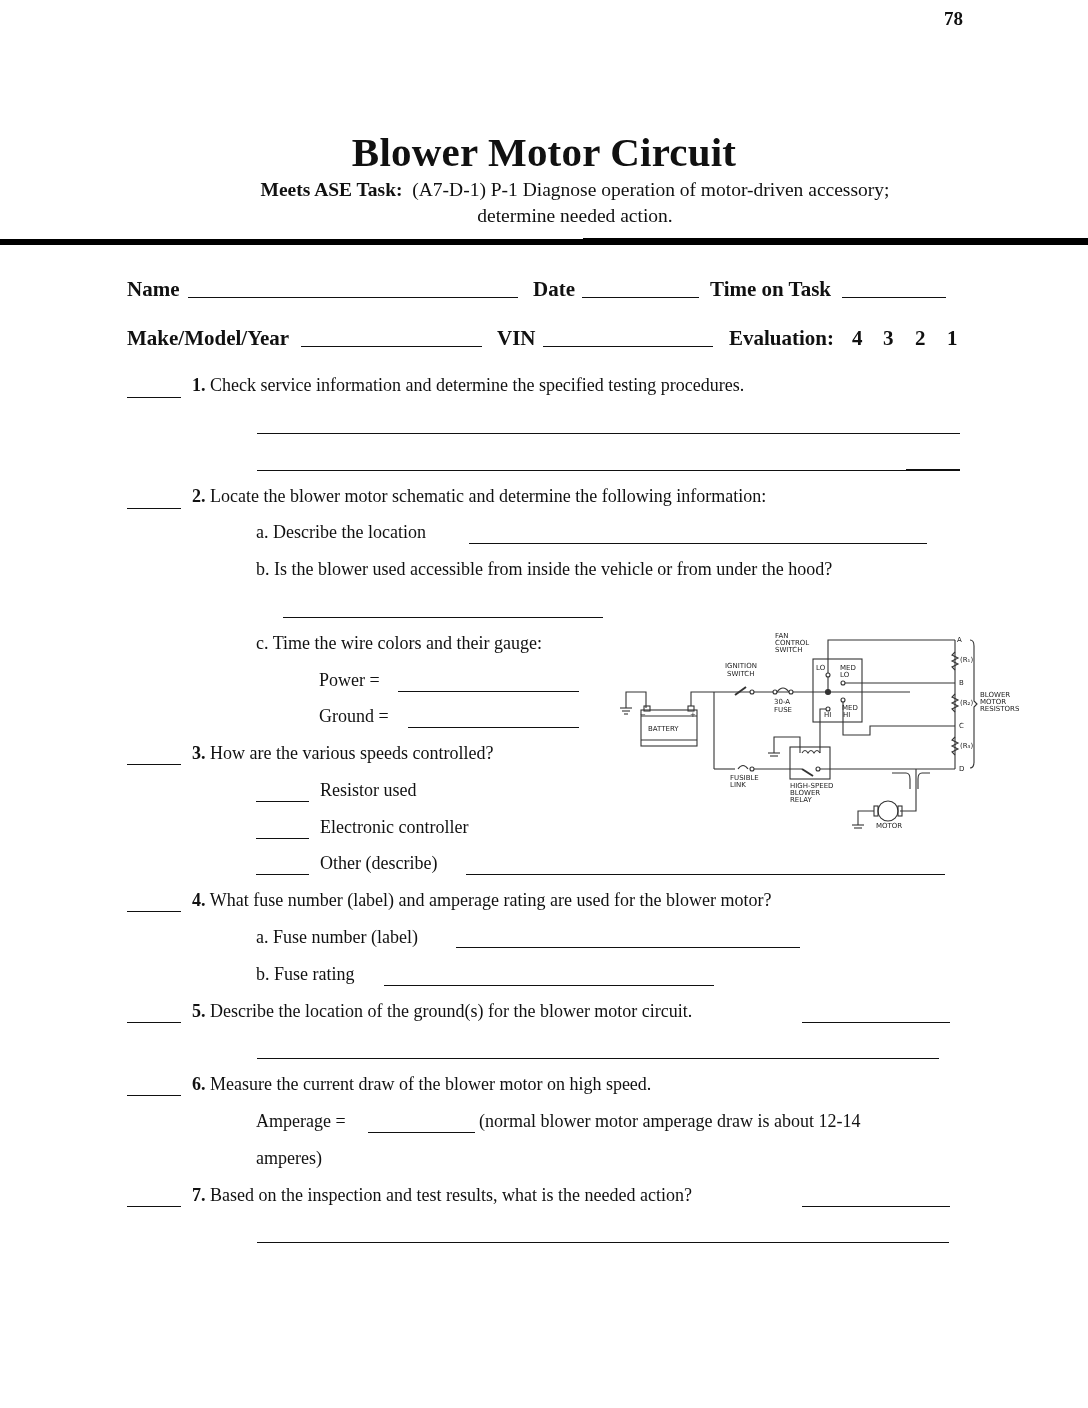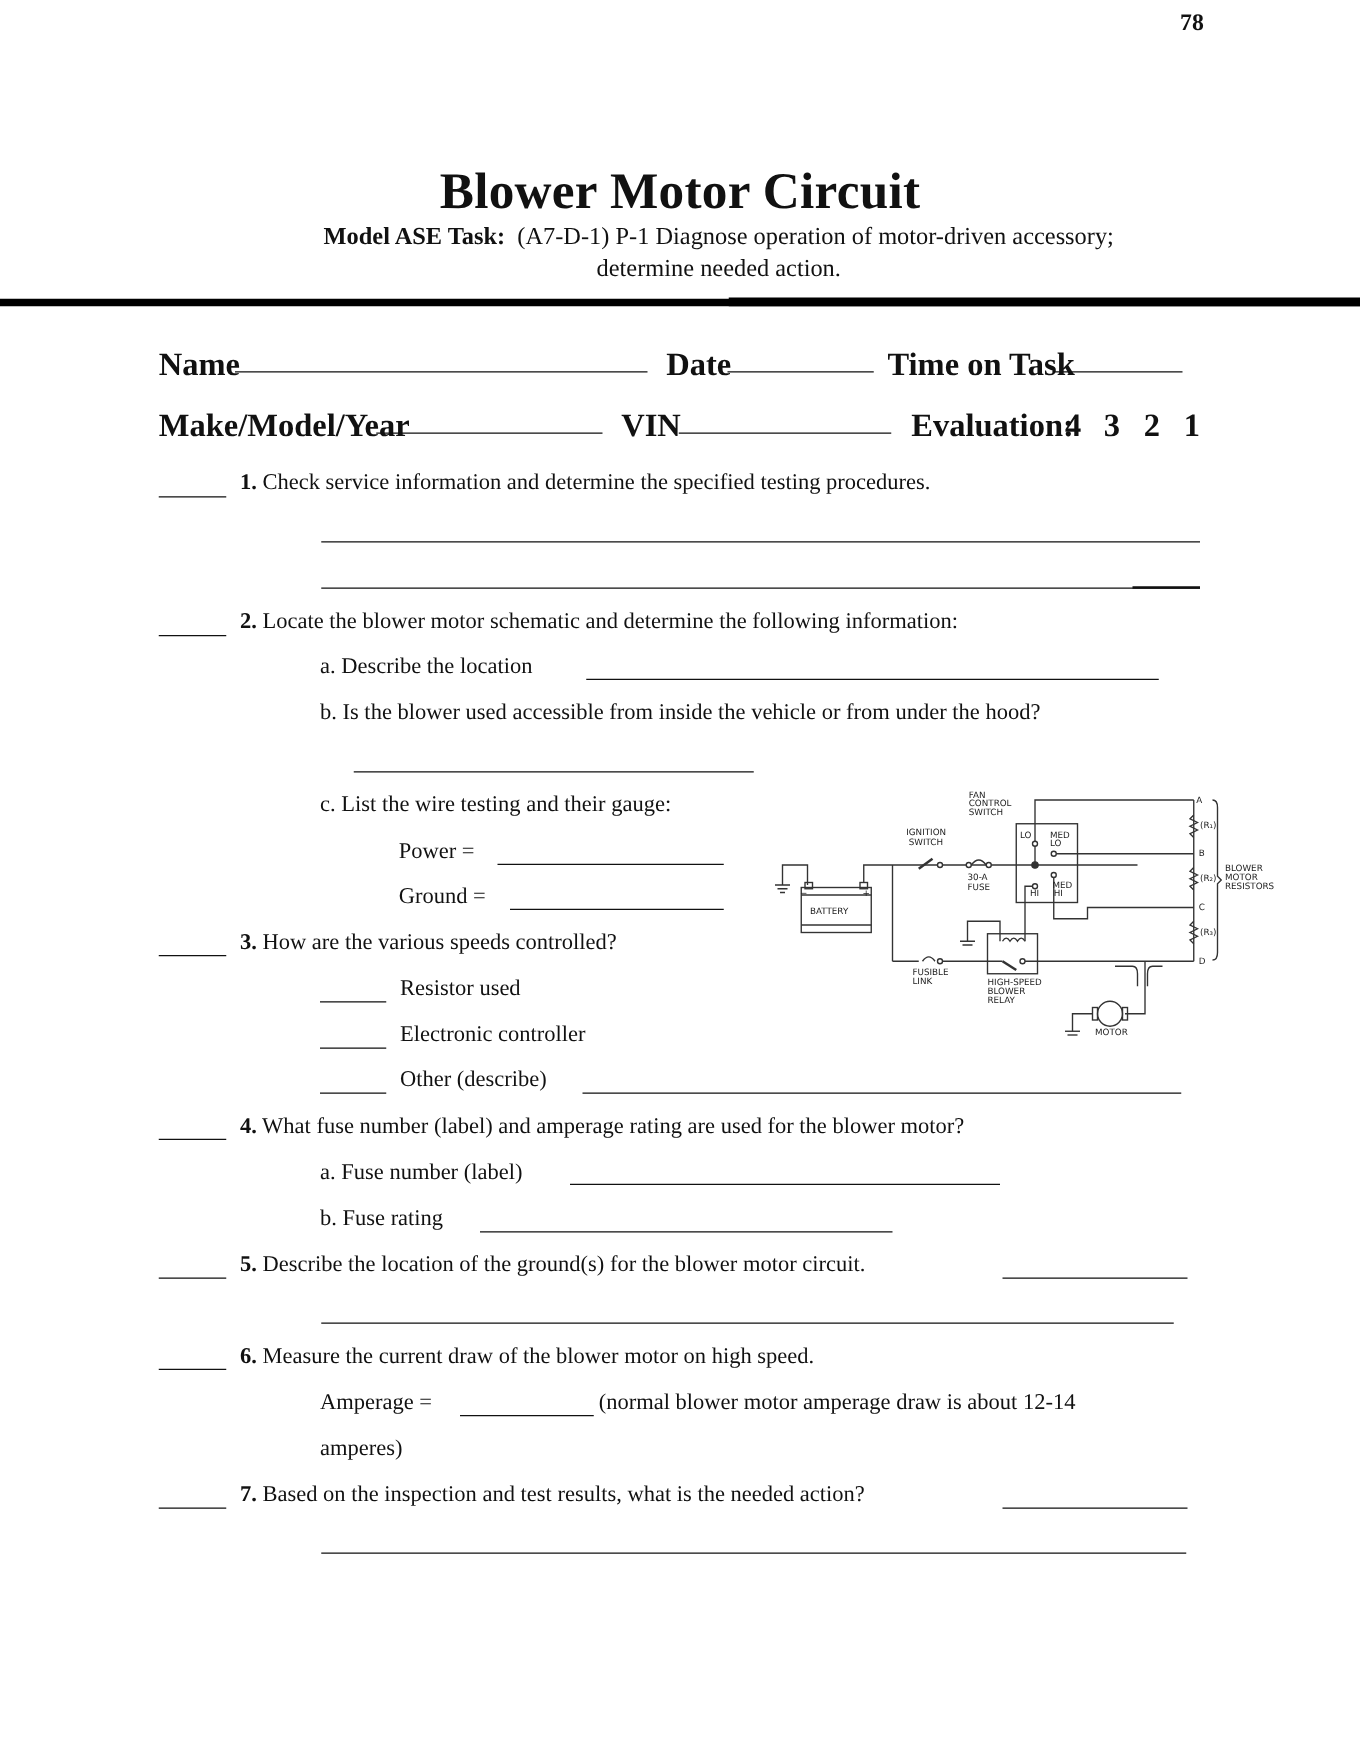--- a/index.html
+++ b/index.html
@@ -5,35 +5,35 @@
   html, body { margin: 0; padding: 0; background: #ffffff; }
   body { width: 1088px; height: 1408px; position: relative; overflow: hidden;
          font-family: "Liberation Serif", "DejaVu Serif", serif; color: #111; }
   .abs { position: absolute; }
   .page-num { left: 924px; top: 8px; font-size: 19px; font-weight: bold; margin-left: 20px; }
   .title { left: 0; width: 1088px; top: 128px; text-align: center; font-size: 41px; font-weight: bold; letter-spacing: 0.2px; }
   .subtitle { left: 0; width: 1150px; top: 177px; text-align: center; font-size: 19.5px; line-height: 26px; }
   .subtitle b { font-weight: bold; }
   .rule { left: 0; width: 1088px; top: 239px; height: 6px; background: #000; }
   .rule2 { left: 583px; width: 505px; top: 238px; height: 7px; background: #000; }
-  .lbl { font-size: 26px; white-space: nowrap; }
+  .lbl { font-size: 21px; white-space: nowrap; }
   .bold { font-weight: bold; }
   .line { border-bottom: 1.4px solid #111; height: 0; }
   .txt { font-size: 18px; white-space: nowrap; }
   .num { font-weight: bold; }
   svg text { font-family: "DejaVu Sans", sans-serif; font-size: 7px; fill: #222; }
 </style>
 </head>
 <body>
 
 <div class="abs page-num">78</div>
 
 <div class="abs title">Blower Motor Circuit</div>
 <div class="abs subtitle">
-  <div><b>Model ASE Task:</b>&nbsp; <span>(A7-D-1) P-1  Diagnose operation of motor-driven accessory;</span></div>
+  <div><b>Meets ASE Task:</b>&nbsp; <span>(A7-D-1) P-1  Diagnose operation of motor-driven accessory;</span></div>
   <div>determine needed action.</div>
 </div>
 <div class="abs rule"></div>
 <div class="abs rule2"></div>
 
 <div class="abs lbl bold" style="left:127px;top:277px">Name</div>
 <div class="abs line" style="left:188px;top:297px;width:330px"></div>
 <div class="abs lbl bold" style="left:533px;top:277px">Date</div>
 <div class="abs line" style="left:582px;top:297px;width:117px"></div>
 <div class="abs lbl bold" style="left:710px;top:277px">Time on Task</div>
@@ -54,21 +54,21 @@
 <div class="abs line" style="left:257px;top:433px;width:703px"></div>
 <div class="abs line" style="left:257px;top:470px;width:703px"></div>
 <div class="abs line" style="left:906px;top:469px;width:54px;border-bottom-width:2px"></div>
 
 <div class="abs line" style="left:127px;top:508px;width:54px"></div>
 <div class="abs txt" style="left:192px;top:486px"><span class="num">2.</span> <span>Locate the blower motor schematic and determine the following information:</span></div>
 <div class="abs txt" style="left:256px;top:522px"><span>a.</span> <span>Describe the location</span></div>
 <div class="abs line" style="left:469px;top:543px;width:458px"></div>
 <div class="abs txt" style="left:256px;top:559px"><span>b.</span> <span>Is the blower used accessible from inside the vehicle or from under the hood?</span></div>
 <div class="abs line" style="left:283px;top:617px;width:320px"></div>
-<div class="abs txt" style="left:256px;top:633px"><span>c.</span> <span>List the wire testing and their gauge:</span></div>
+<div class="abs txt" style="left:256px;top:633px"><span>c.</span> <span>Time the wire colors and their gauge:</span></div>
 <div class="abs txt" style="left:319px;top:670px">Power =</div>
 <div class="abs line" style="left:398px;top:691px;width:181px"></div>
 <div class="abs txt" style="left:319px;top:706px">Ground =</div>
 <div class="abs line" style="left:408px;top:727px;width:171px"></div>
 
 <div class="abs line" style="left:127px;top:764px;width:54px"></div>
 <div class="abs txt" style="left:192px;top:743px"><span class="num">3.</span> <span>How are the various speeds controlled?</span></div>
 <div class="abs line" style="left:256px;top:801px;width:53px"></div>
 <div class="abs txt" style="left:320px;top:780px">Resistor used</div>
 <div class="abs line" style="left:256px;top:838px;width:53px"></div>

